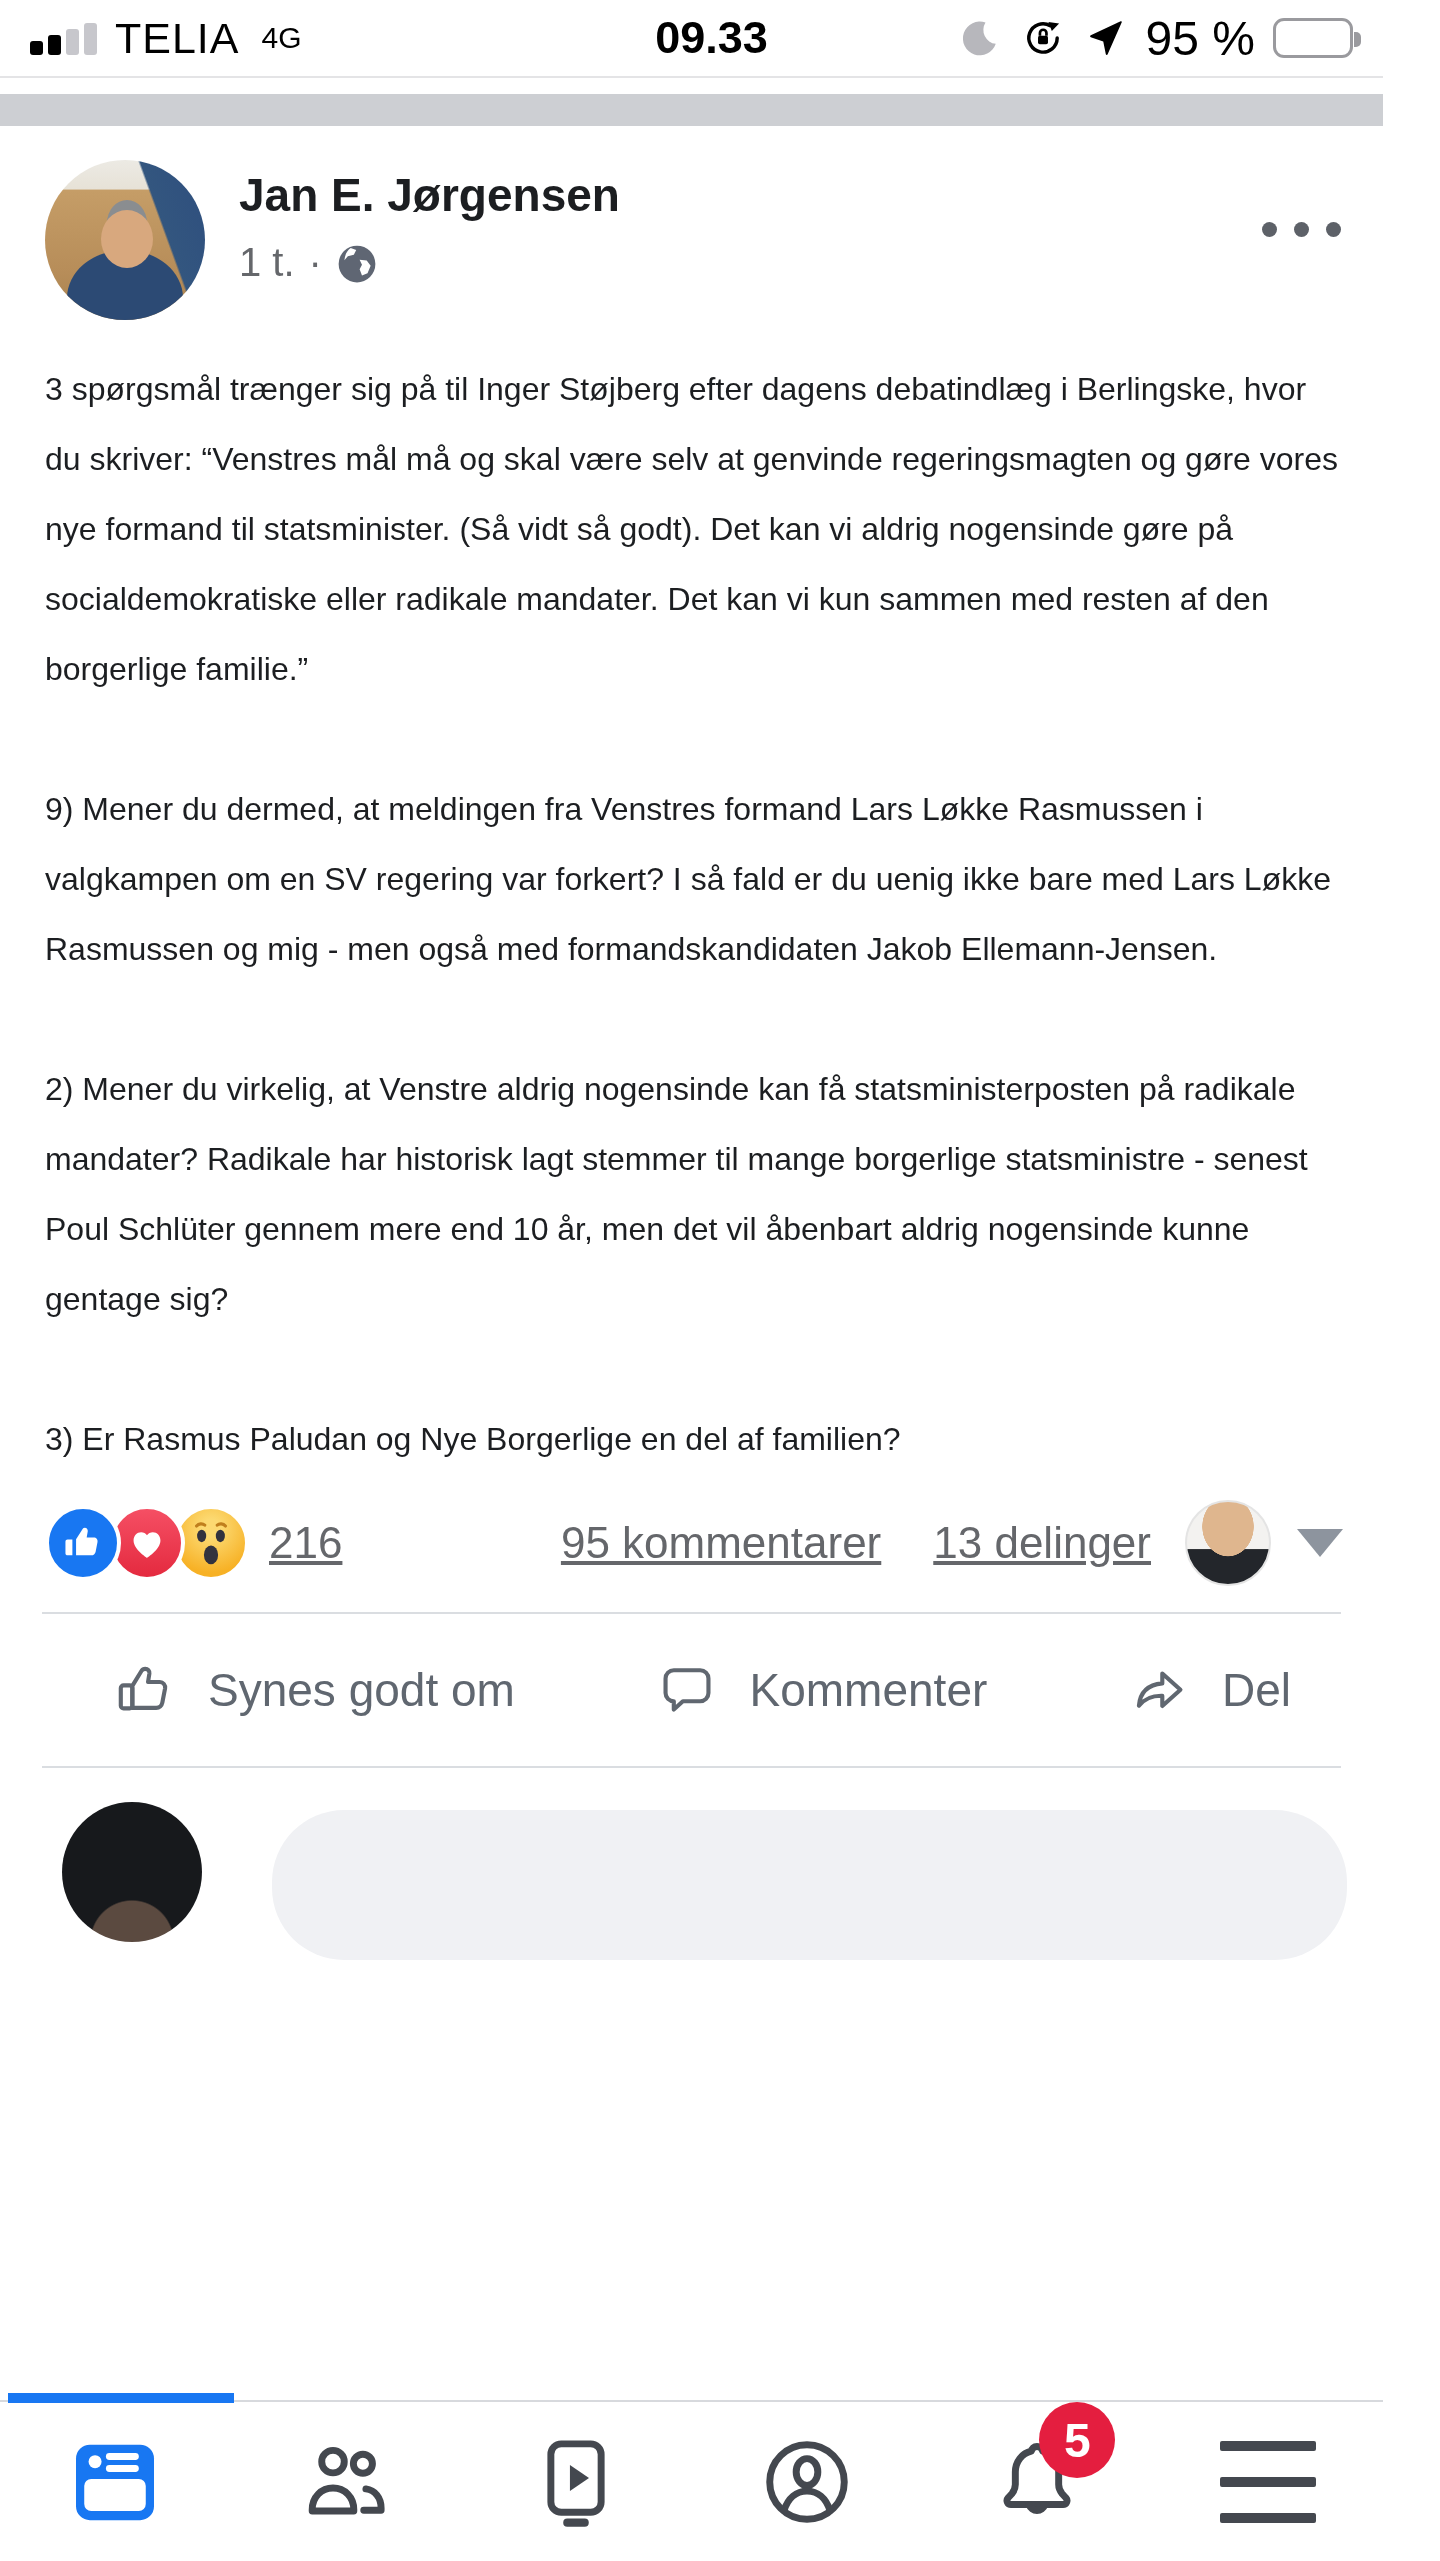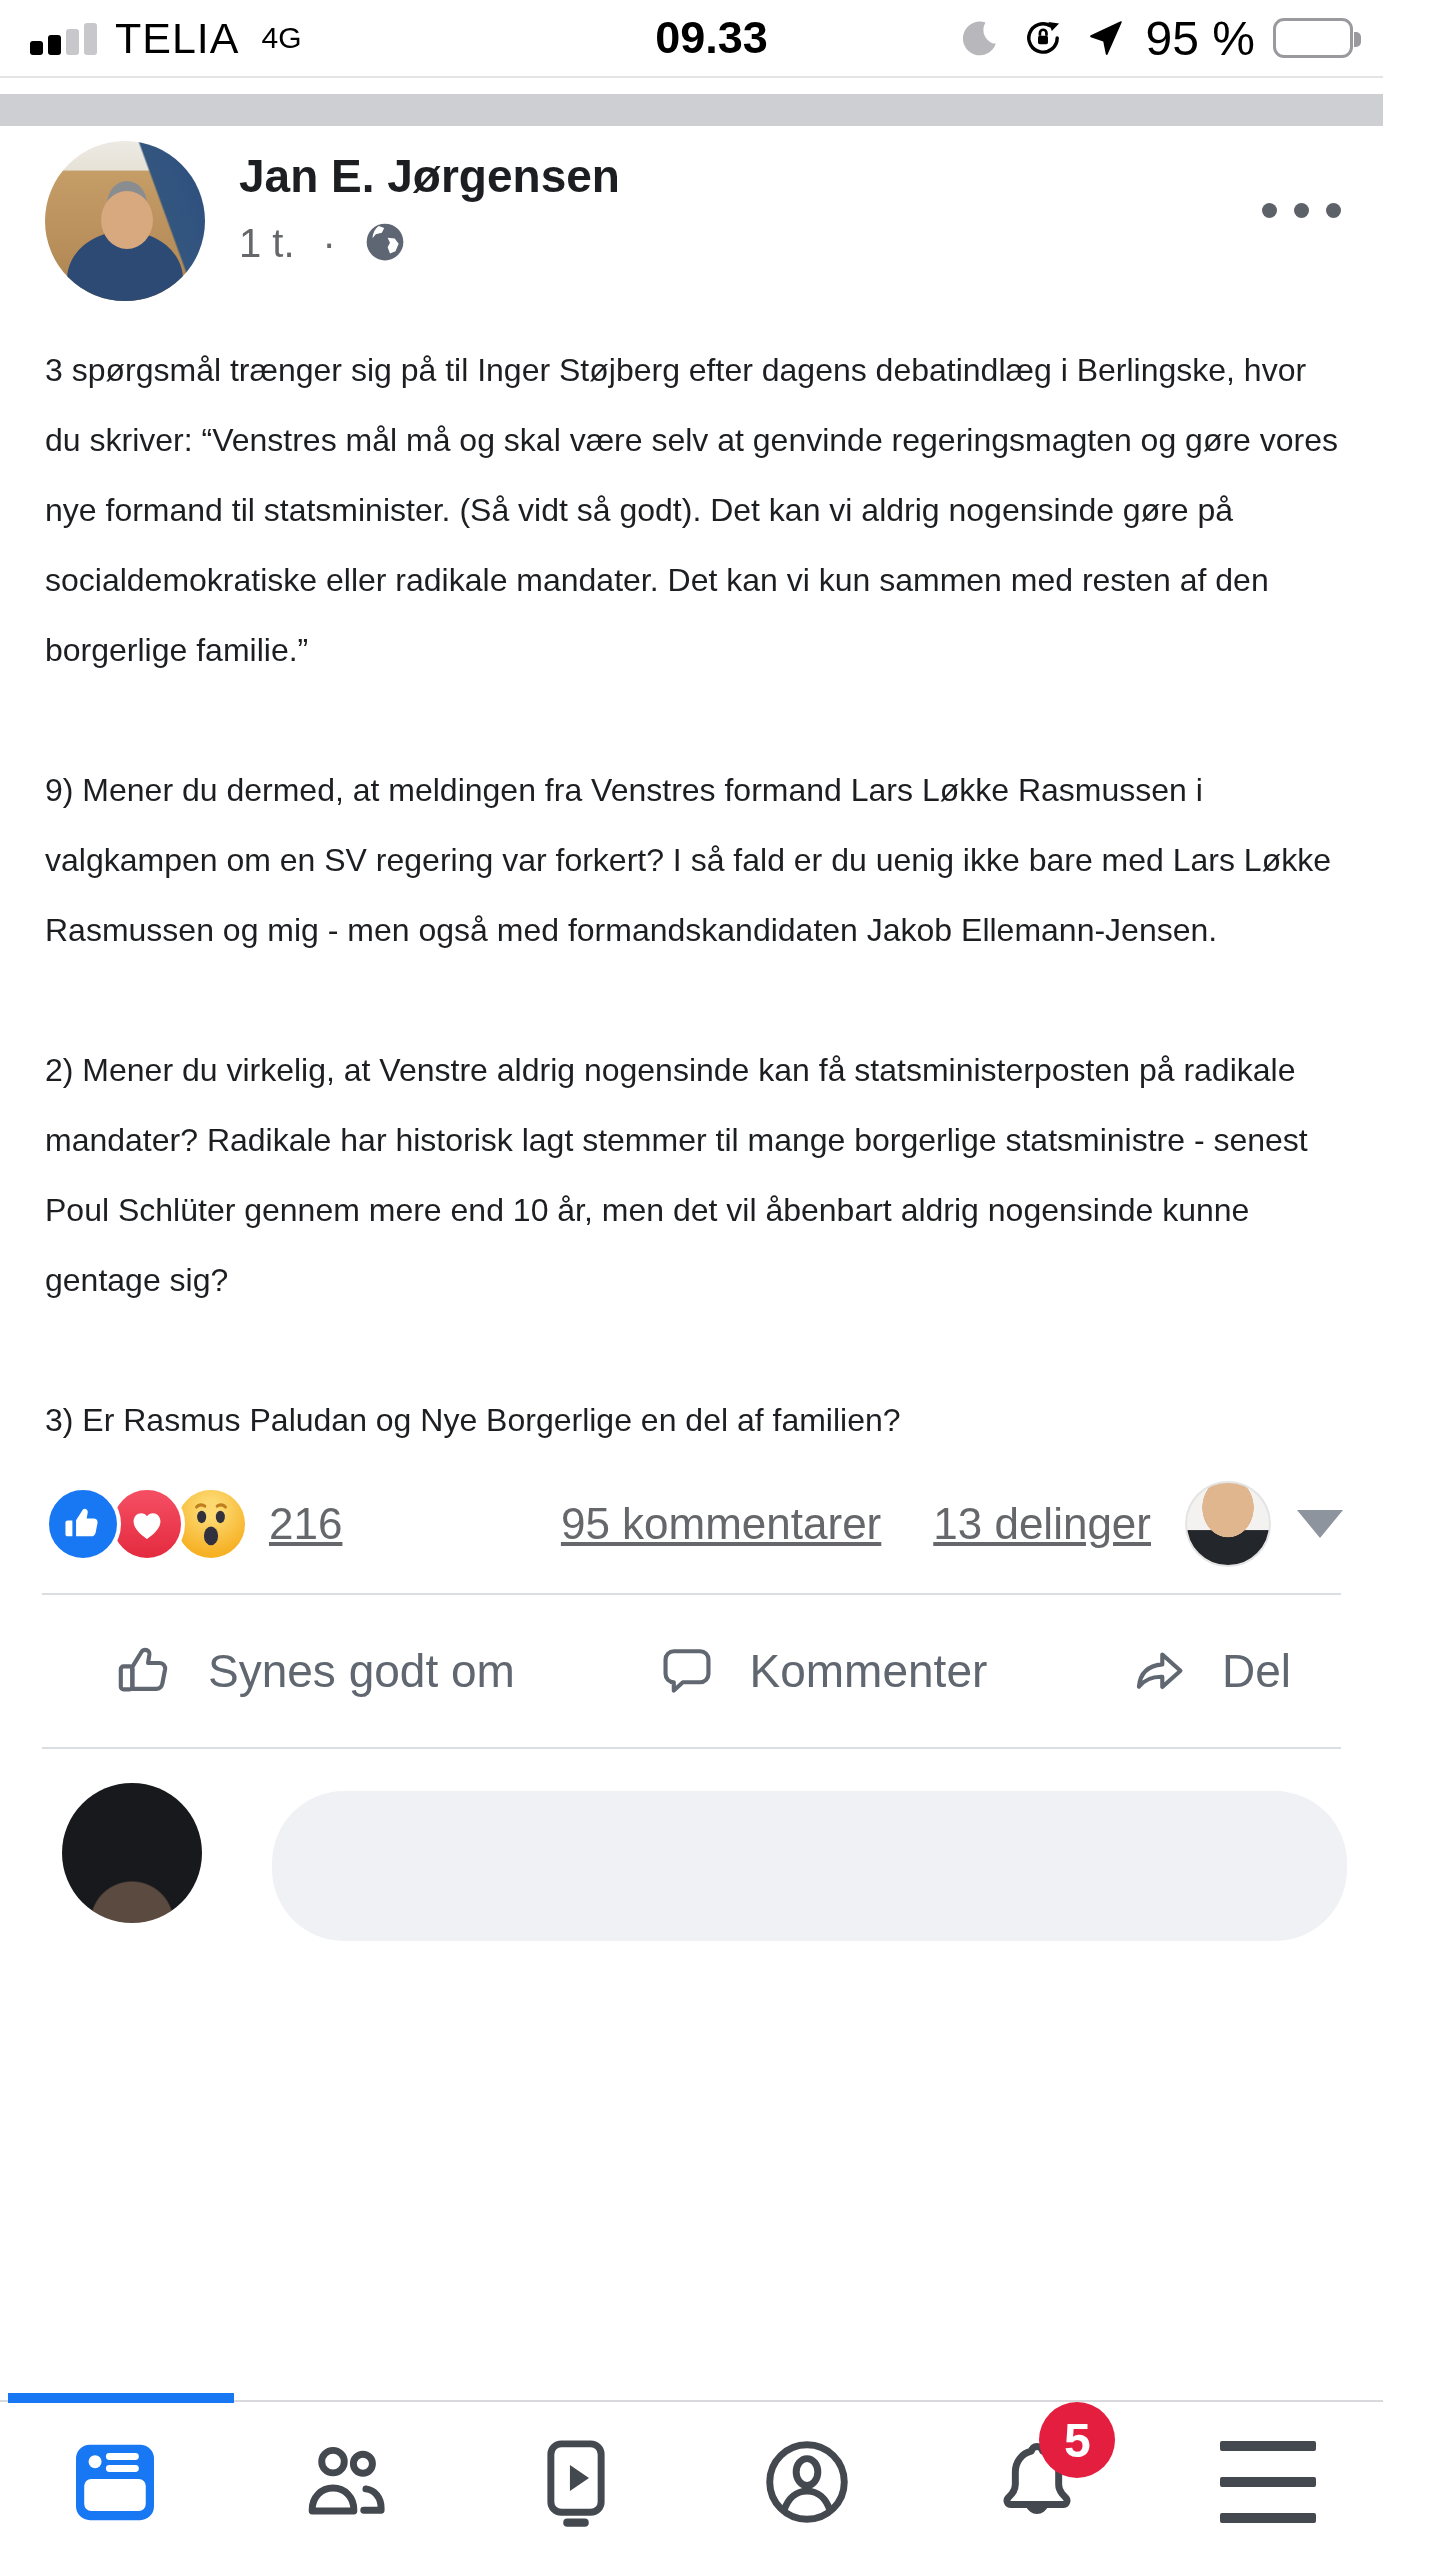--- a/index.html
+++ b/index.html
@@ -21,32 +21,32 @@
   .sb-center{position:absolute;left:0;right:0;text-align:center;font-size:45px;font-weight:700;color:#000;pointer-events:none;padding-left:40px;}
   .sb-right{margin-left:auto;display:flex;align-items:center;gap:18px;font-size:48px;color:#000;}
   .battery{position:relative;width:80px;height:40px;border:3px solid #9a9a9e;border-radius:11px;
            box-sizing:border-box;padding:4px;}
   .battery .level{width:92%;height:100%;background:#000;border-radius:5px;}
   .battery:after{content:"";position:absolute;right:-11px;top:11px;width:7px;height:15px;background:#9a9a9e;border-radius:0 5px 5px 0;}
 
   .gray-strip{height:32px;background:#cdcfd3;margin-top:16px;}
 
   
-  .post-header{display:flex;align-items:flex-start;padding:15px 42px 0 45px;}
+  .post-header{display:flex;align-items:flex-start;padding:34px 42px 0 45px;}
   .avatar{width:160px;height:160px;border-radius:50%;flex:none;position:relative;overflow:hidden;
           background:
             linear-gradient(250deg,#2e4e7e 0%,#33567f 30%,rgba(0,0,0,0) 31%),
             linear-gradient(180deg,#eceae4 0%,#e7e2d7 18%,#c59d67 19%,#b78d59 70%,#a8824f 100%);}
   .avatar:before{content:"";position:absolute;left:22px;bottom:-26px;width:116px;height:96px;
                  background:#2c4a74;border-radius:55% 55% 0 0;}
   .avatar:after{content:"";position:absolute;left:56px;bottom:52px;width:52px;height:58px;
                 background:#d8a87e;border-radius:50%;box-shadow:0 -16px 0 -6px #8a8d90;}
   .header-text{margin-left:34px;padding-top:8px;}
   .author{font-size:46px;font-weight:700;color:#1c1e21;}
-  .meta{margin-top:18px;display:flex;align-items:flex-start;gap:28px;color:#65676b;font-size:40px;}
+  .meta{margin-top:18px;display:flex;align-items:flex-end;gap:14px;color:#65676b;font-size:40px;}
   .more{margin-left:auto;display:flex;gap:17px;padding-top:62px;cursor:pointer;}
   .more i{width:15px;height:15px;border-radius:50%;background:#5d6168;display:block;}
 
   
   .post-body{padding:34px 42px 0 45px;font-size:32px;line-height:70px;color:#1c1e21;}
   .post-body p{margin:0 0 70px;}
   .post-body p:last-child{margin-bottom:0;}
 
   
   .engagement{display:flex;align-items:center;padding:26px 40px 0 45px;color:#65676b;font-size:44px;text-decoration:underline;}

